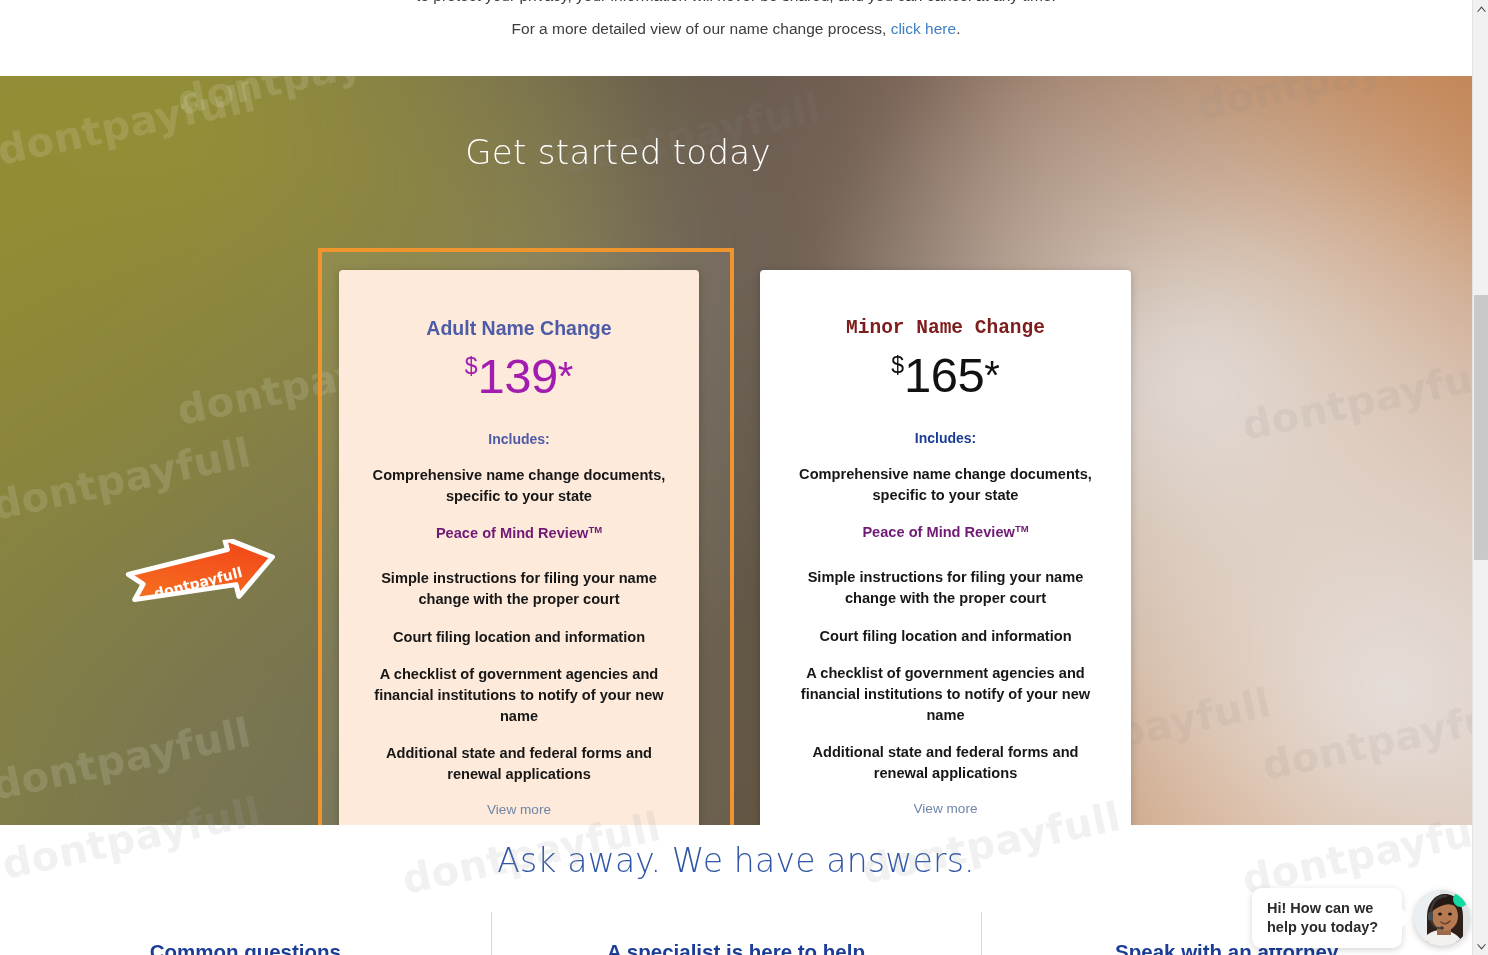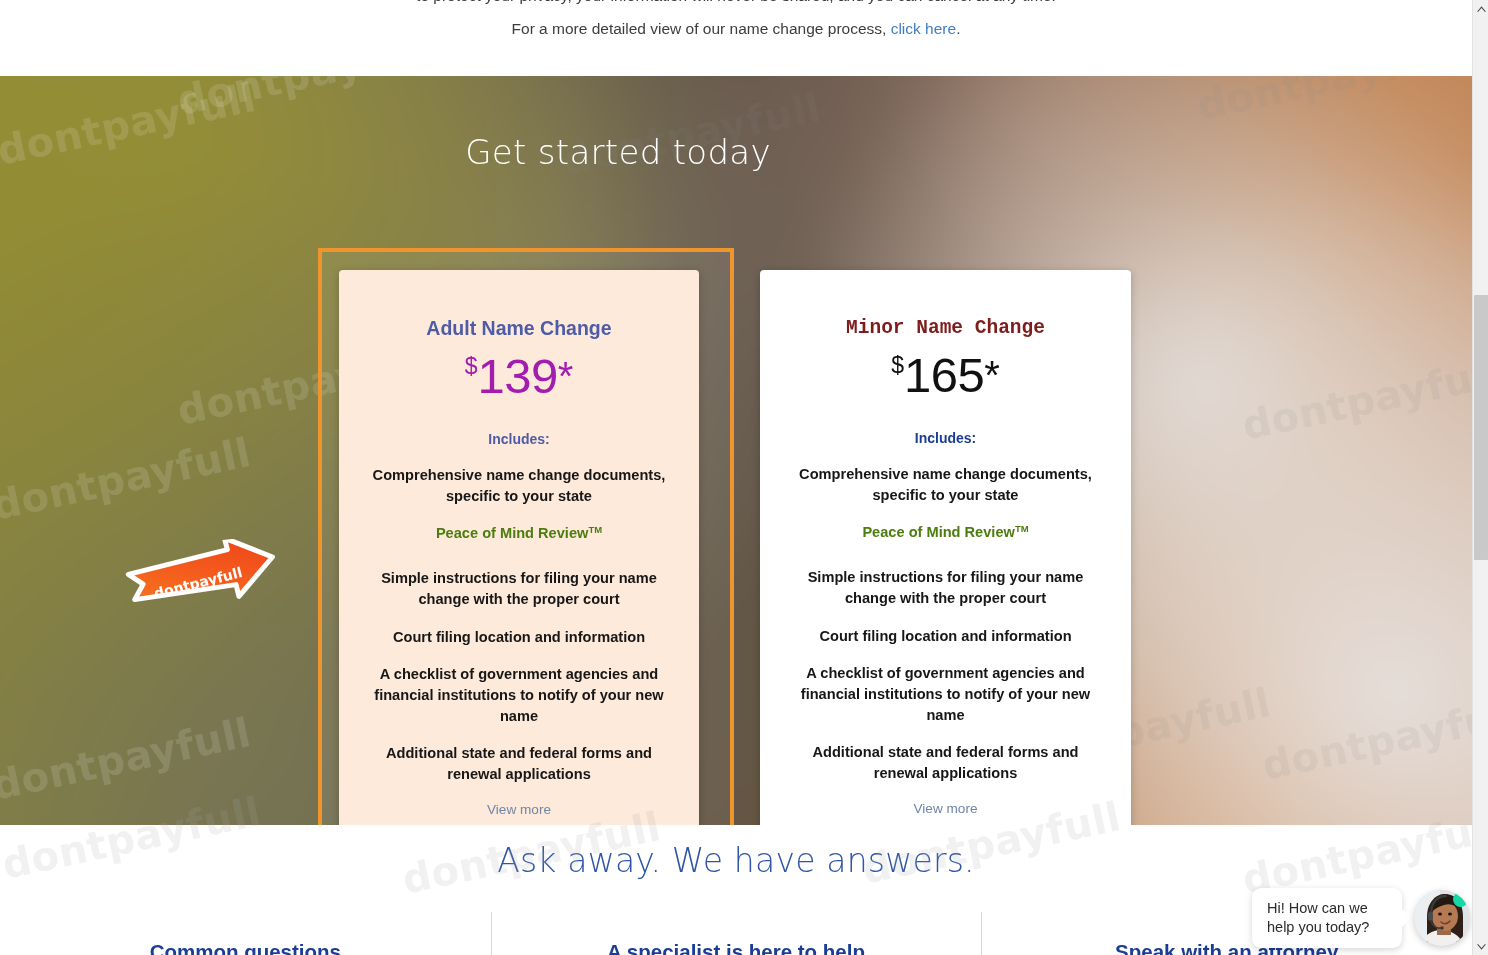--- a/index.html
+++ b/index.html
@@ -206,21 +206,21 @@
   }
   .feature {
     text-align: center;
     font-size: 14.6px;
     font-weight: 700;
     color: #171717;
     line-height: 1.42;
     margin-bottom: 17px;
   }
   .feature-link {
-    color: #4d7c0f;
+    color: #701a75;
     font-weight: 700;
     font-size: 14.6px;
   }
   .feature sup {
     font-size: 9.5px;
     vertical-align: 5px;
   }
 
   .view-more {
     display: block;
@@ -277,20 +277,21 @@
     margin-top: 28px;
   }
 
   
   .chat-widget {
     position: absolute;
     right: 18px; bottom: 7px;
     z-index: 20;
     display: flex;
     align-items: center;
+    font-weight: bold;
   }
   .chat-bubble {
     position: relative;
     background: #ffffff;
     border-radius: 9px;
     padding: 11px 15px;
     font-size: 14.5px;
     line-height: 1.32;
     color: #2b2b2b;
     box-shadow: 0 2px 7px rgba(0,0,0,0.17);

